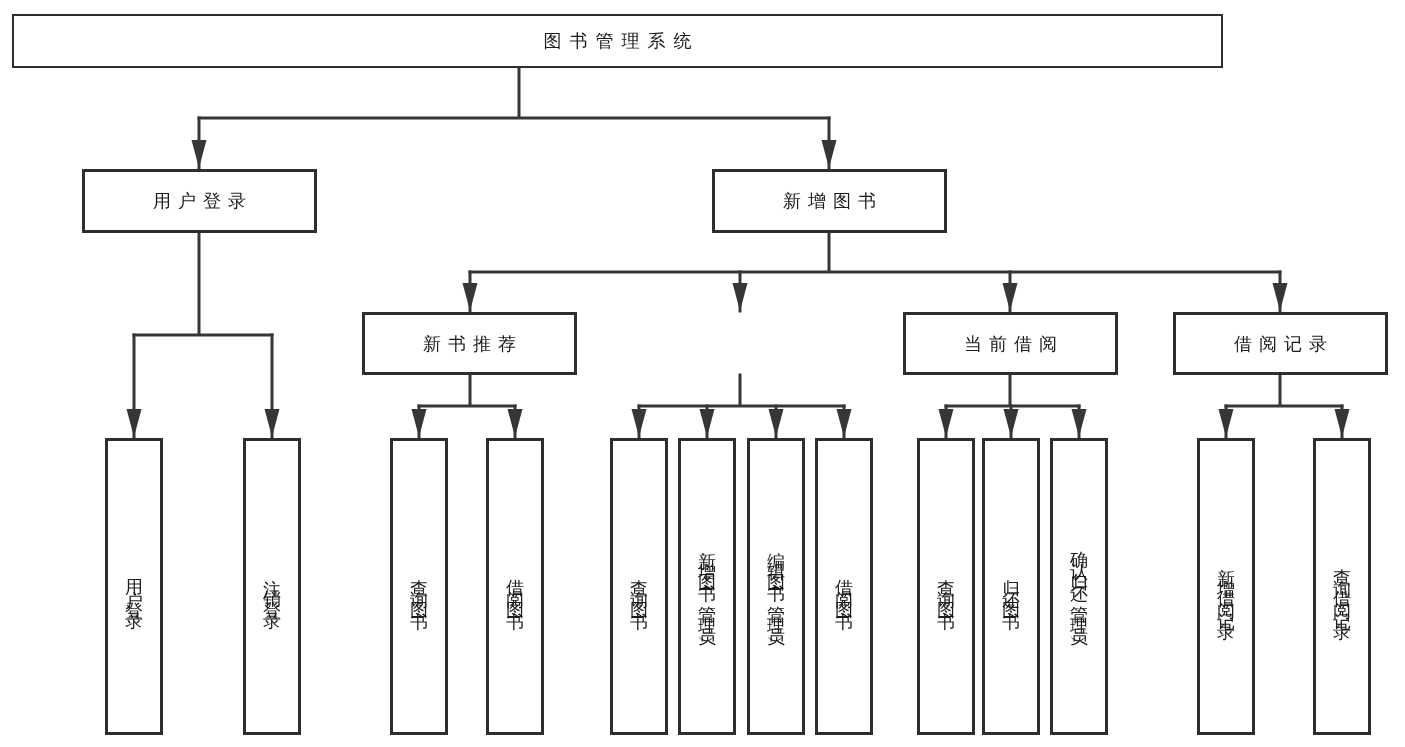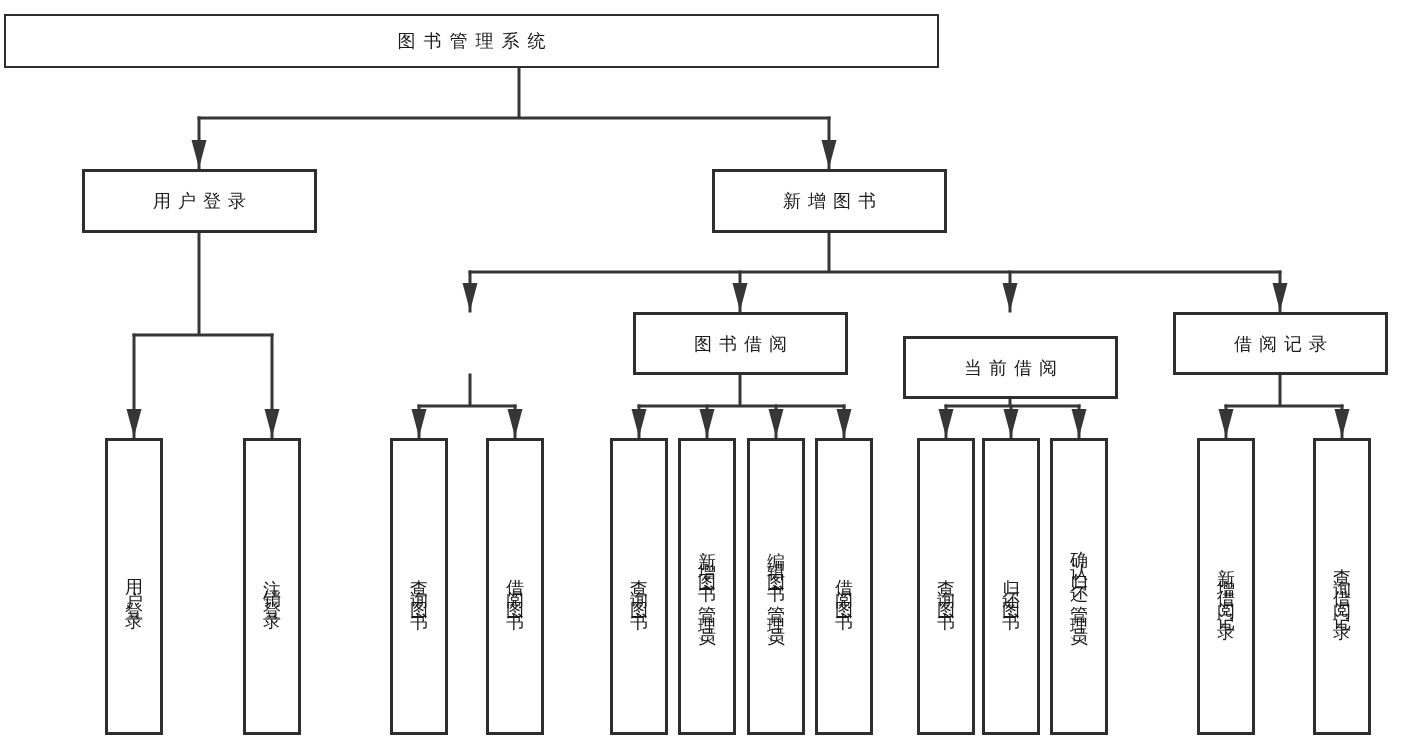--- a/index.html
+++ b/index.html
@@ -100,27 +100,27 @@
       <line x1="946" y1="406" x2="946" y2="437" marker-end="url(#arw)"></line>
       <line x1="1011" y1="406" x2="1011" y2="437" marker-end="url(#arw)"></line>
       <line x1="1079" y1="406" x2="1079" y2="437" marker-end="url(#arw)"></line>
 
       <path d="M1280,375 L1280,406 M1226,406 L1342,406"></path>
       <line x1="1226" y1="406" x2="1226" y2="437" marker-end="url(#arw)"></line>
       <line x1="1342" y1="406" x2="1342" y2="437" marker-end="url(#arw)"></line>
     </g>
   </svg>
 
-  <div class="box root-box" style="left:4px; top:14px; width:935px; height:54px;">图书管理系统</div>
+  <div class="box root-box" style="left:12px; top:14px; width:1211px; height:54px;">图书管理系统</div>
 
   <div class="box" style="left:82px; top:169px; width:235px; height:64px;">用户登录</div>
   <div class="box" style="left:712px; top:169px; width:235px; height:64px;">新增图书</div>
 
-  <div class="box" style="left:633px; top:312px; width:215px; height:63px;">图书借阅</div>
-  <div class="box" style="left:903px; top:312px; width:215px; height:63px;margin-top:24px;">当前借阅</div>
+  <div class="box" style="left:362px; top:312px; width:215px; height:63px;">新书推荐</div>
+  <div class="box" style="left:903px; top:312px; width:215px; height:63px;">当前借阅</div>
   <div class="box" style="left:1173px; top:312px; width:215px; height:63px;">借阅记录</div>
 
   <div class="box leaf" style="left:105px; top:438px; width:58px; height:297px;">
     <span class="vtext">用户登录</span>
   </div>
   <div class="box leaf" style="left:243px; top:438px; width:58px; height:297px;">
     <span class="vtext">注销登录</span>
   </div>
 
   <div class="box leaf" style="left:390px; top:438px; width:58px; height:297px;">

